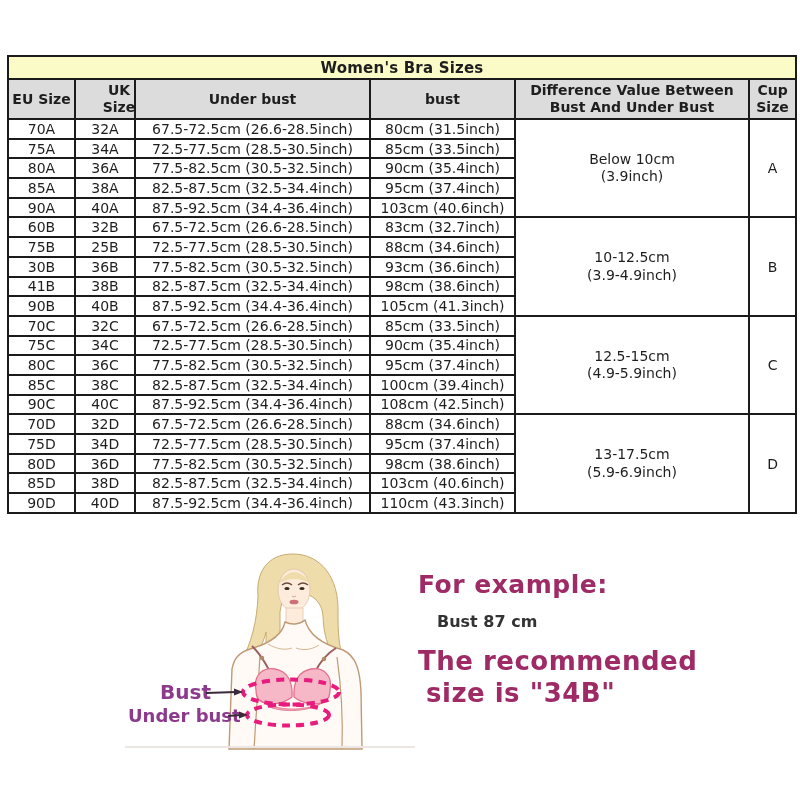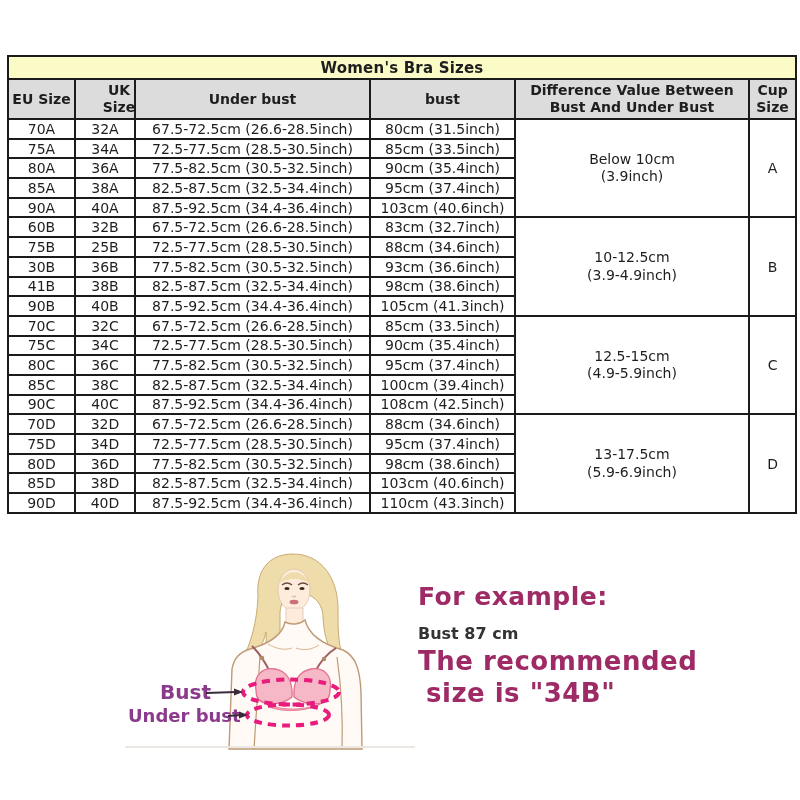--- a/index.html
+++ b/index.html
@@ -28,26 +28,26 @@
   .force-narrow { display:inline-block; width:34px;margin-left:24px; }
   .force-cup    { display:inline-block; width:36px; }
   .size-table td { height:17.7px; font-size:14px; white-space:nowrap; }
   .diff-cell { font-size:14.5px; line-height:1.25; white-space:normal; }
   .cup-cell  { font-size:15px; }
   
   .figure { position:absolute; left:110px; top:552px; }
   
   .example { position:absolute; left:418px; top:570px; width:370px; }
   .ex-heading {
-    font-size:25px; font-weight:bold; color:#9e2b66; letter-spacing:0.5px;margin-top:12px;
-  }
-  .ex-lines { margin-top:12px; }
+    font-size:25px; font-weight:bold; color:#9e2b66; letter-spacing:0.5px;
+  }
+  .ex-lines { margin-top:12px;margin-left:19px; }
   .ex-line { font-size:16px; font-weight:bold; color:#333333; line-height:1.35; }
   .ex-rec {
-    font-size:26px; font-weight:bold; color:#9e2b66;
+    margin-top:12px; font-size:26px; font-weight:bold; color:#9e2b66;
     line-height:1.25; letter-spacing:0.5px;
   }
   .ex-rec .line2 { padding-left:8px; }
 </style>
 </head>
 <body>
 
 <table class="size-table">
   <colgroup>
     <col style="width:67px">

